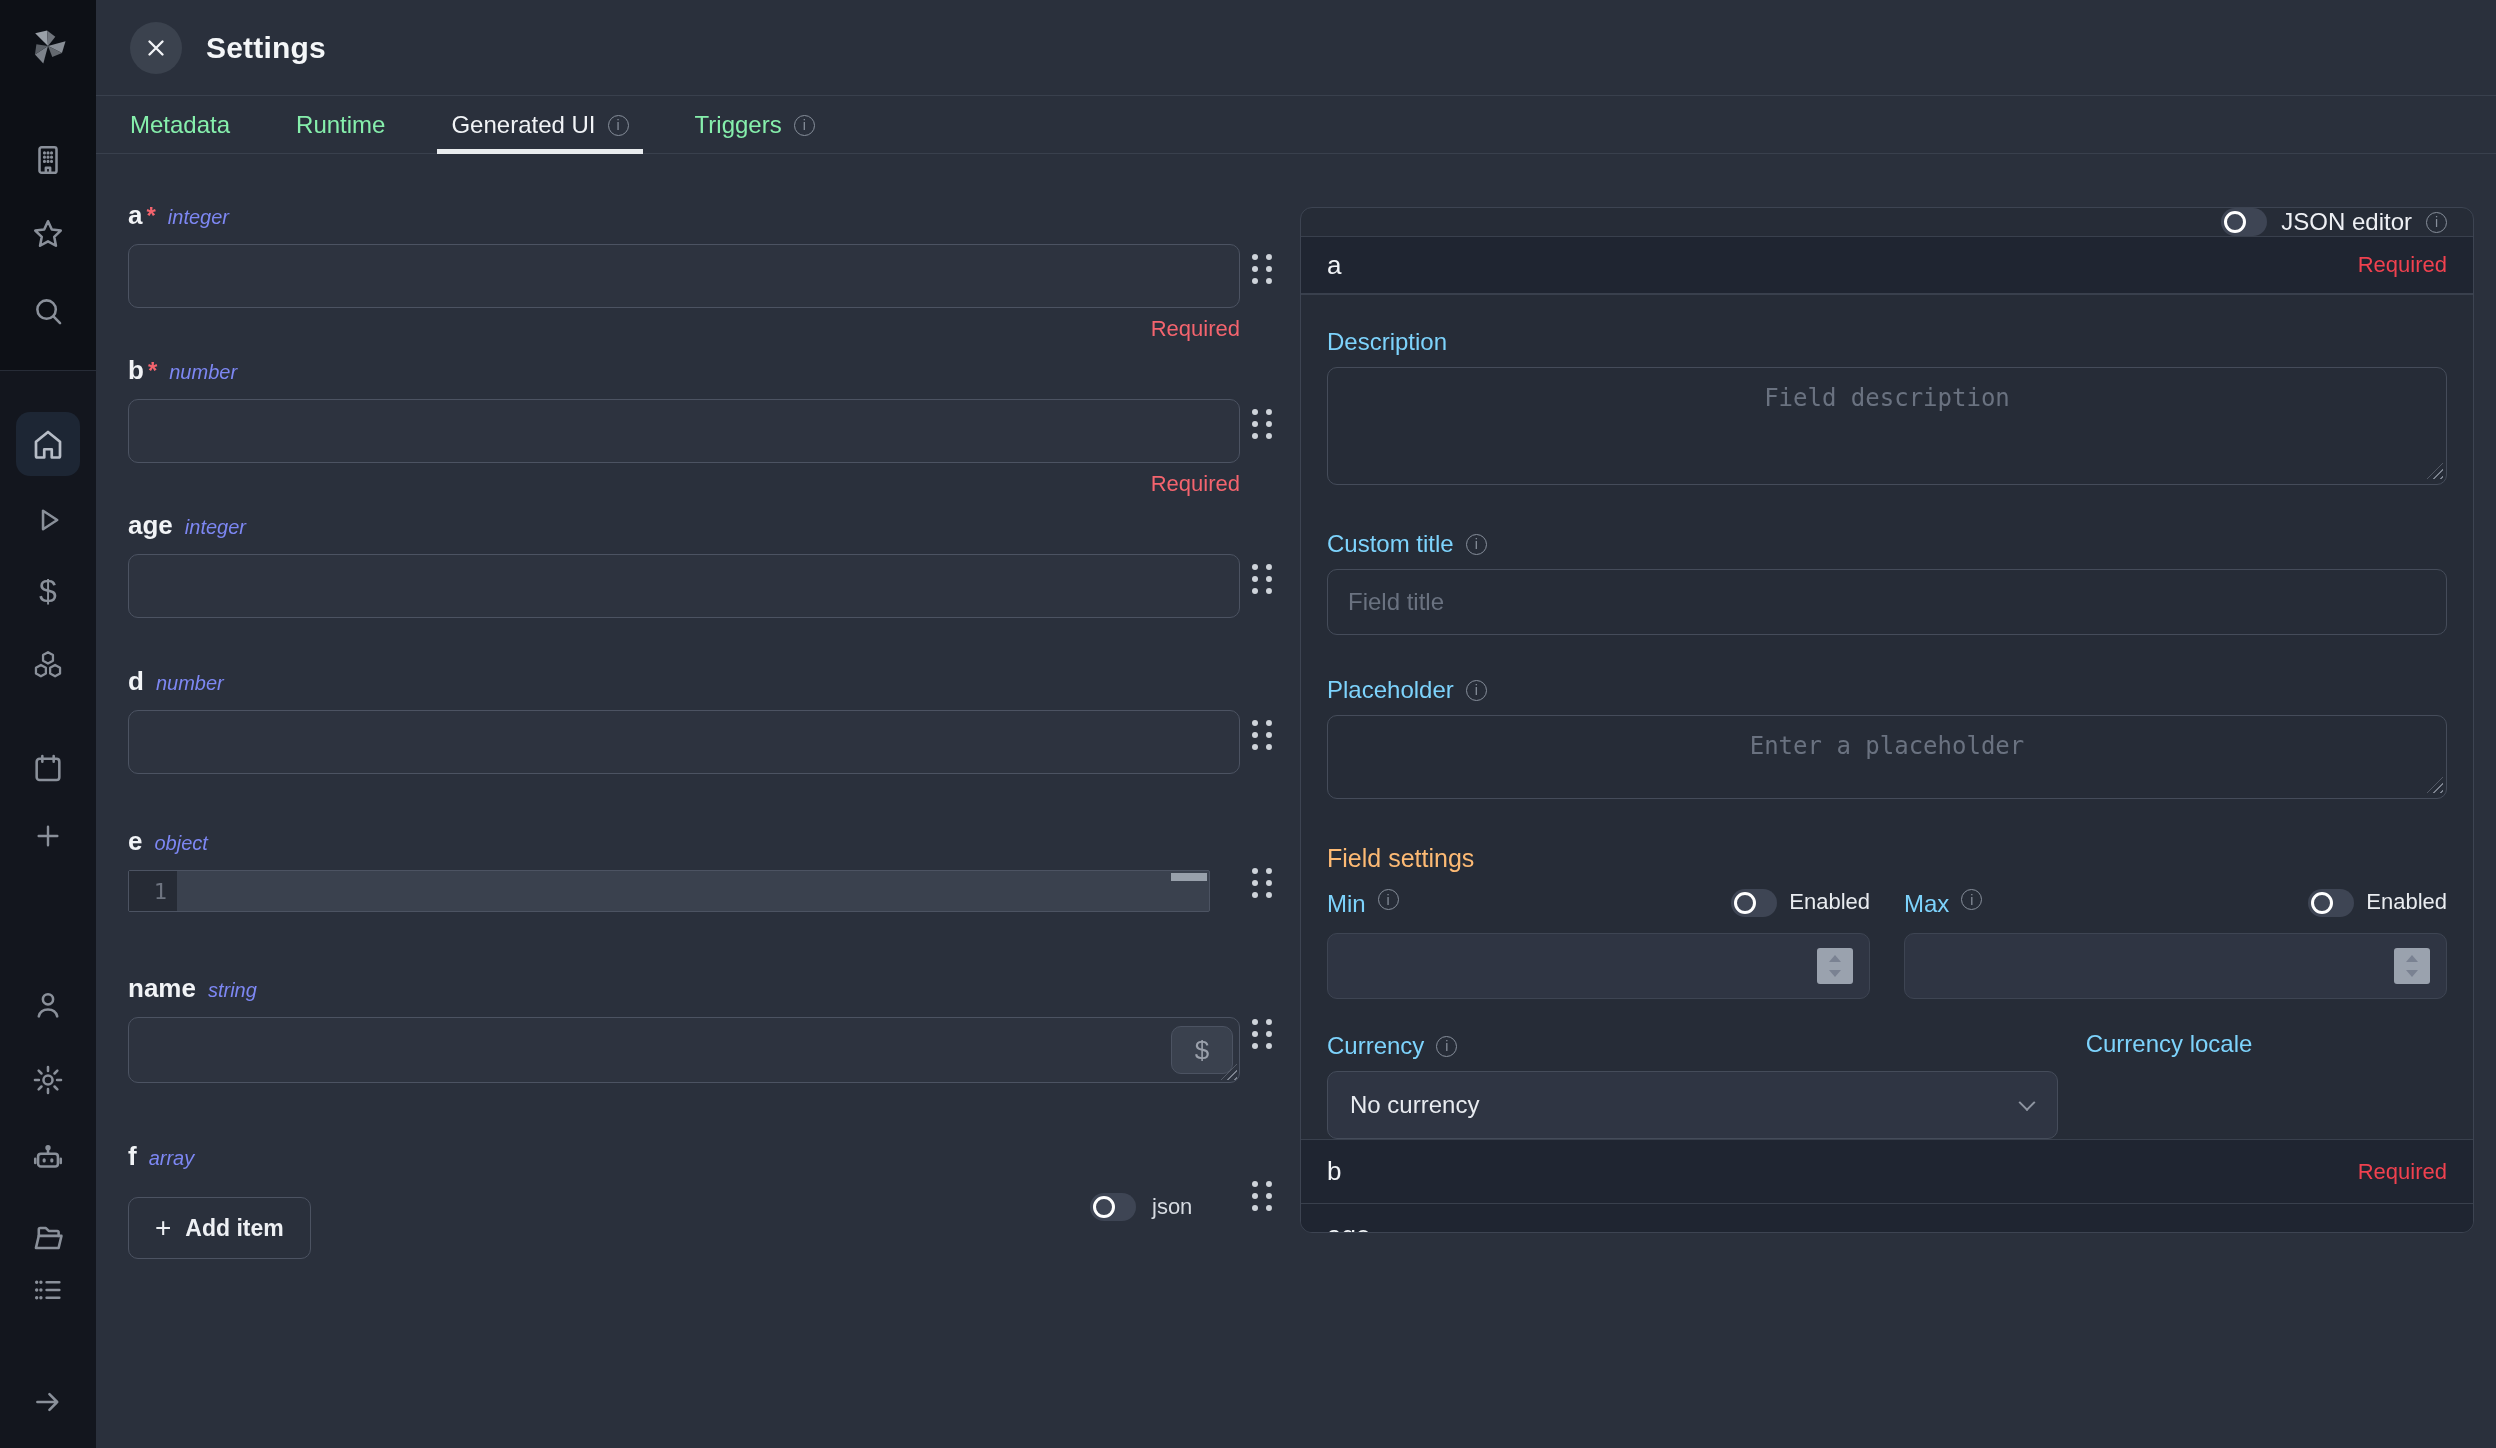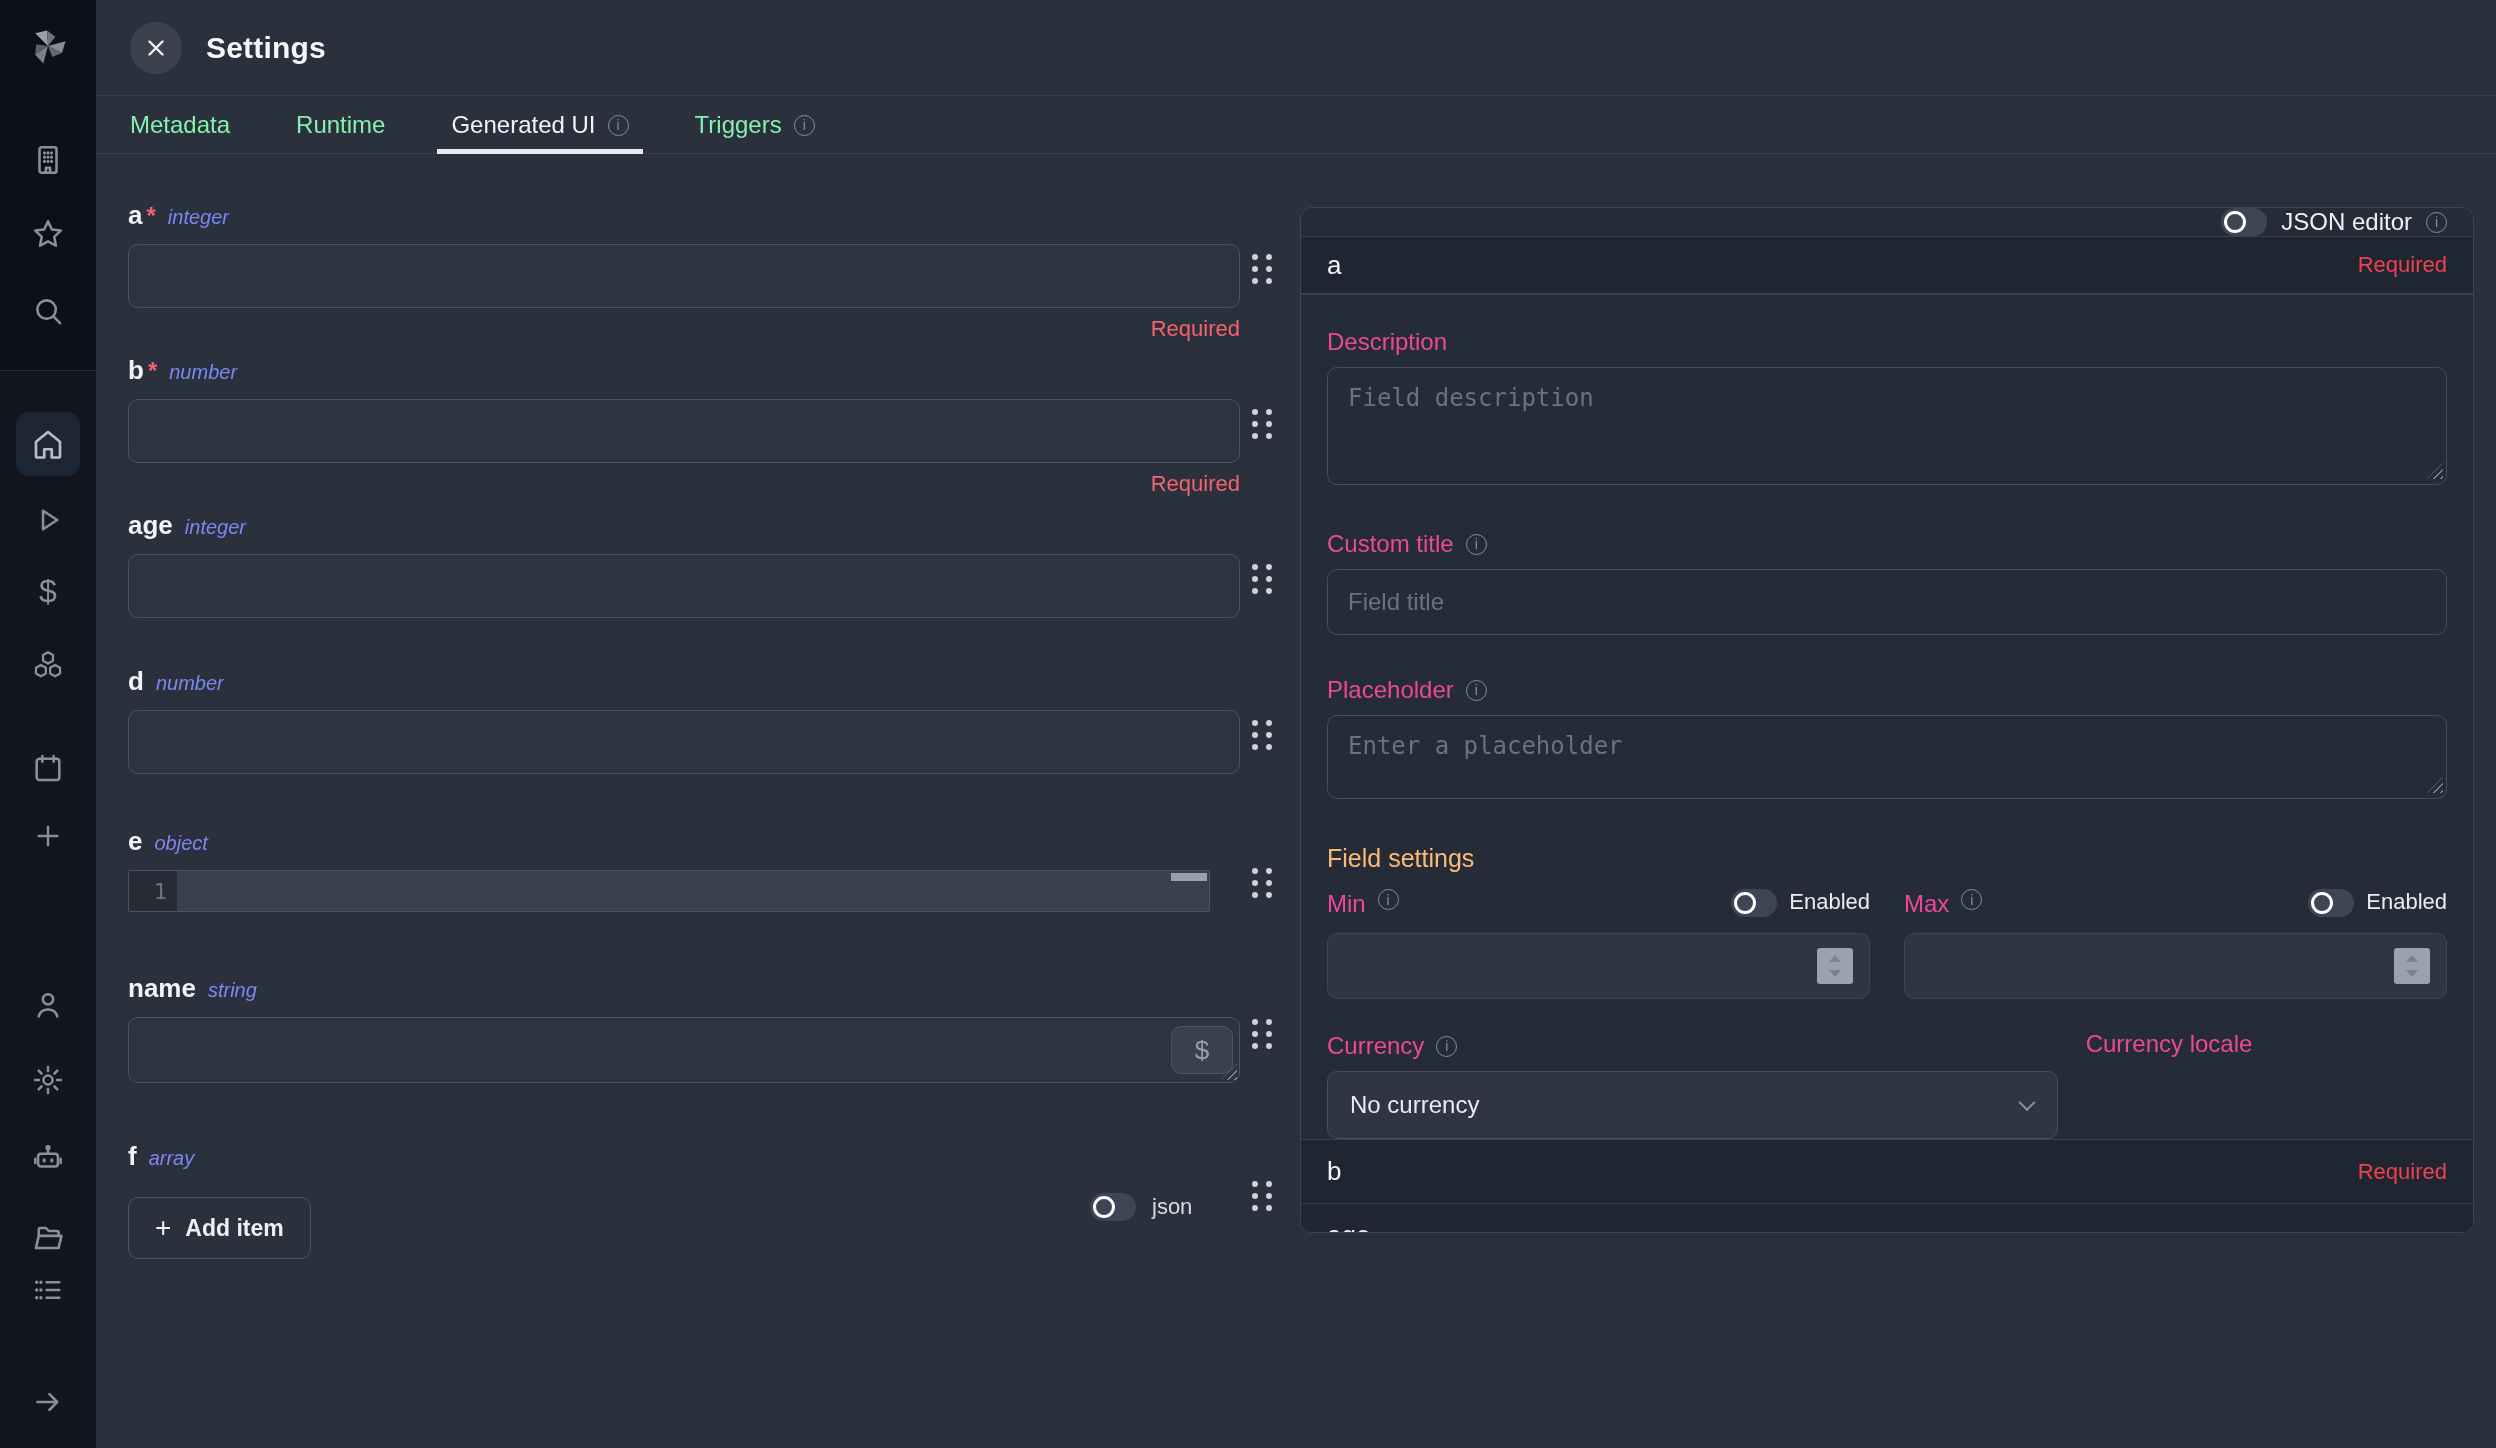--- a/index.html
+++ b/index.html
@@ -86,25 +86,25 @@
            border:1.5px solid #3d4452; border-radius:12px; overflow:hidden; display:flex; flex-direction:column; }
   .ptop { height:70px; display:flex; align-items:center; justify-content:flex-end; gap:14px; padding:0 26px; }
   .ptop .lbl { font-size:24px; color:#eef0f4; }
   .prow { height:58px; flex:none; background:#1f2531; border-top:1px solid #39404d;
           display:flex; align-items:center; padding:0 26px; cursor:pointer; }
   .prow.h64 { height:64px; }
   .prow .nm { font-size:26px; color:#f1f4f7; }
   .prow .req { margin-left:auto; color:#f0414f; font-size:22px; }
   .prow-partial { height:26px; flex:none; background:#1f2531; border-top:1px solid #39404d; }
   .pbody { flex:1; border-top:1px solid #39404d; padding:8px 26px 0; }
-  .plabel { font-size:24px; color:#ec4899; line-height:30px; }
+  .plabel { font-size:24px; color:#7dd3fc; line-height:30px; }
   .plr { display:flex; align-items:center; gap:12px; margin-top:40px; }
   .mt24 { margin-top:24px; }
   .p-area { margin-top:10px; width:100%; background:transparent; border:1.5px solid #454c5a; border-radius:10px;
-            color:#e8ebf0; font-size:24px; padding:16px 20px; resize:none; outline:none; position:relative; }
+            color:#e8ebf0; font-size:24px; padding:16px 20px; resize:none; outline:none; position:relative;text-align:center; }
   .a118 { height:118px; } .a84 { height:84px; }
   .p-ipt { margin-top:10px; width:100%; height:66px; background:transparent; border:1.5px solid #454c5a;
            border-radius:10px; color:#e8ebf0; font-size:24px; padding:0 20px; outline:none; }
   .p-area::placeholder, .p-ipt::placeholder { color:#6a7280; }
   .area-wrap { position:relative; }
   .psection { margin-top:40px; font-size:25px; color:#fdba74; line-height:30px; }
   .mmrow { display:flex; gap:34px; margin-top:16px; }
   .mmcol { flex:1; }
   .mmhead { display:flex; gap:12px; height:32px; }
   .mmhead .sp { flex:1; }

